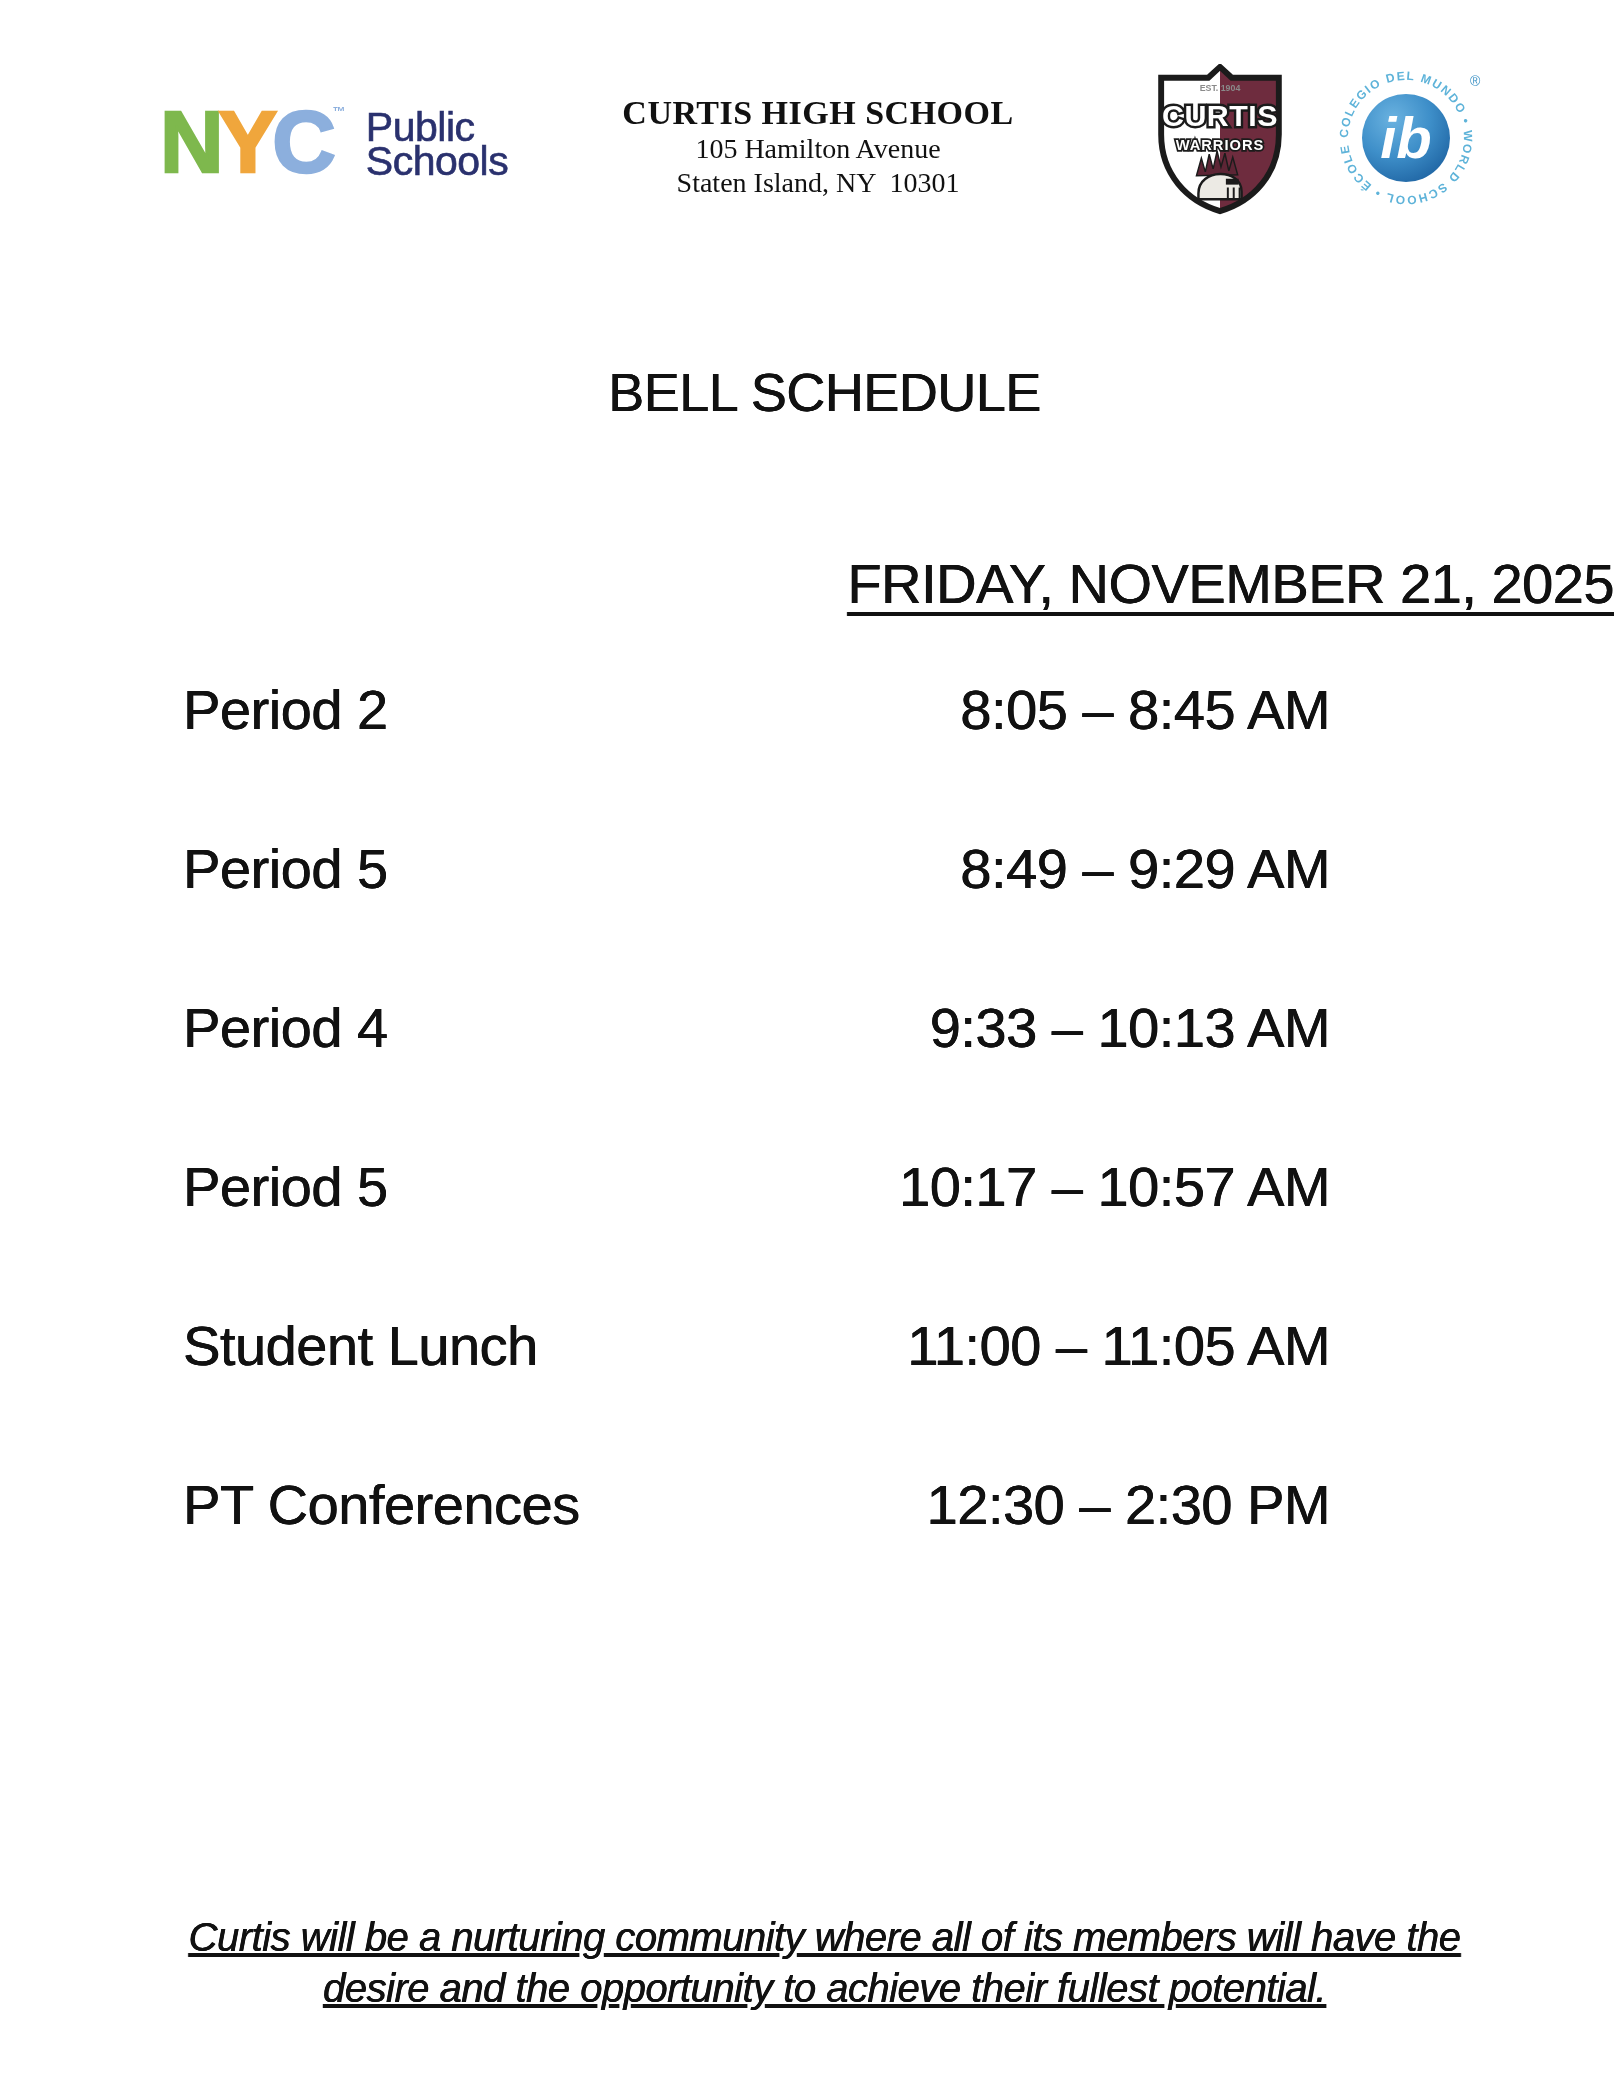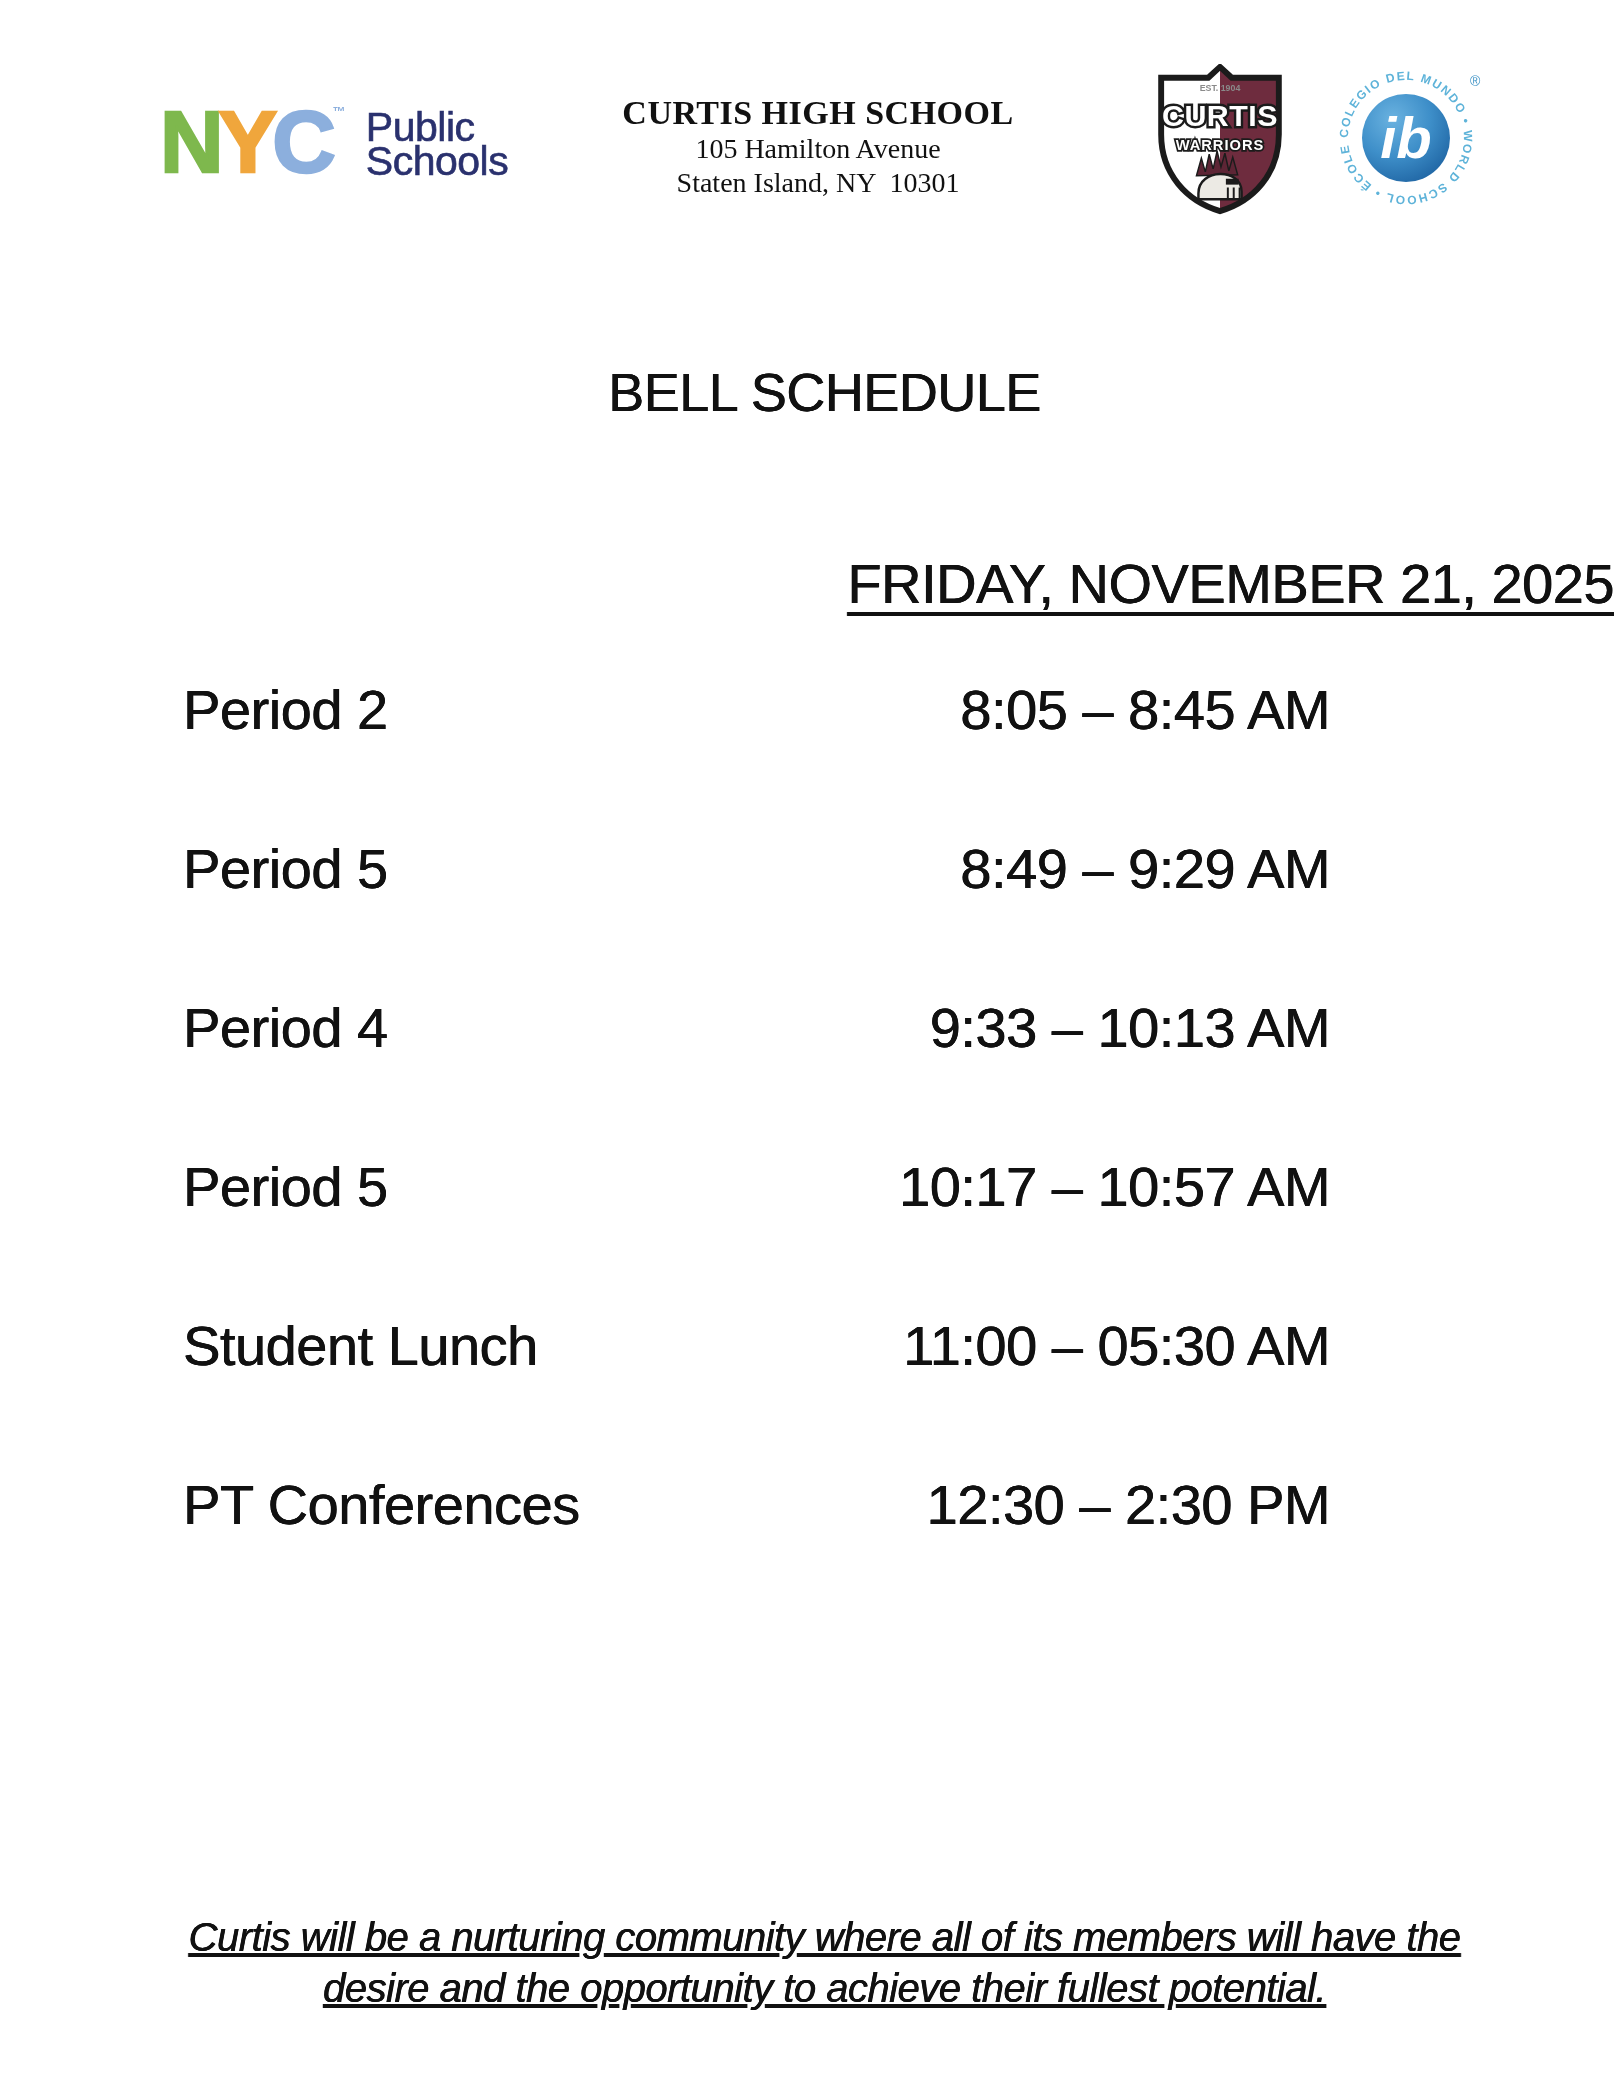--- a/index.html
+++ b/index.html
@@ -145,21 +145,21 @@
     <div class="schedule-row display">
       <span class="row-label">Period 4</span>
       <span class="row-time">9:33 – 10:13 AM</span>
     </div>
     <div class="schedule-row display">
       <span class="row-label">Period 5</span>
       <span class="row-time">10:17 – 10:57 AM</span>
     </div>
     <div class="schedule-row display">
       <span class="row-label">Student Lunch</span>
-      <span class="row-time">11:00 – 05:30 AM</span>
+      <span class="row-time">11:00 – 11:05 AM</span>
     </div>
     <div class="schedule-row display">
       <span class="row-label">PT Conferences</span>
       <span class="row-time">12:30 – 2:30 PM</span>
     </div>
   </div>
 
   <div class="mission display">Curtis will be a nurturing community where all of its members will have the desire and the opportunity to achieve their fullest potential.</div>
 
 </div>

